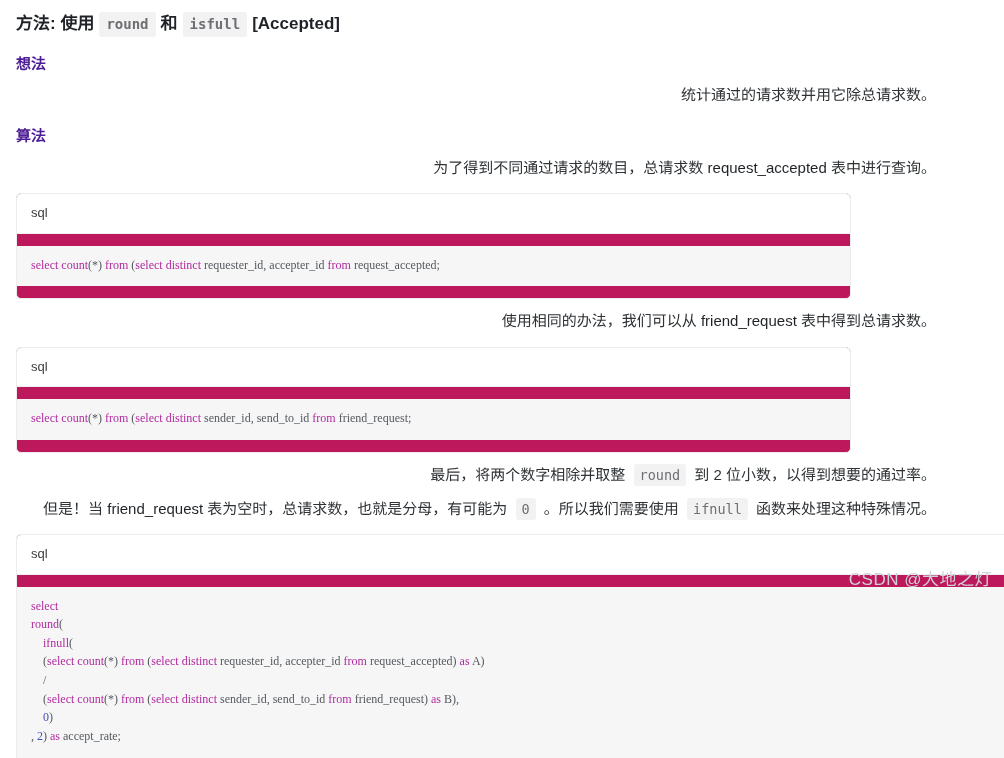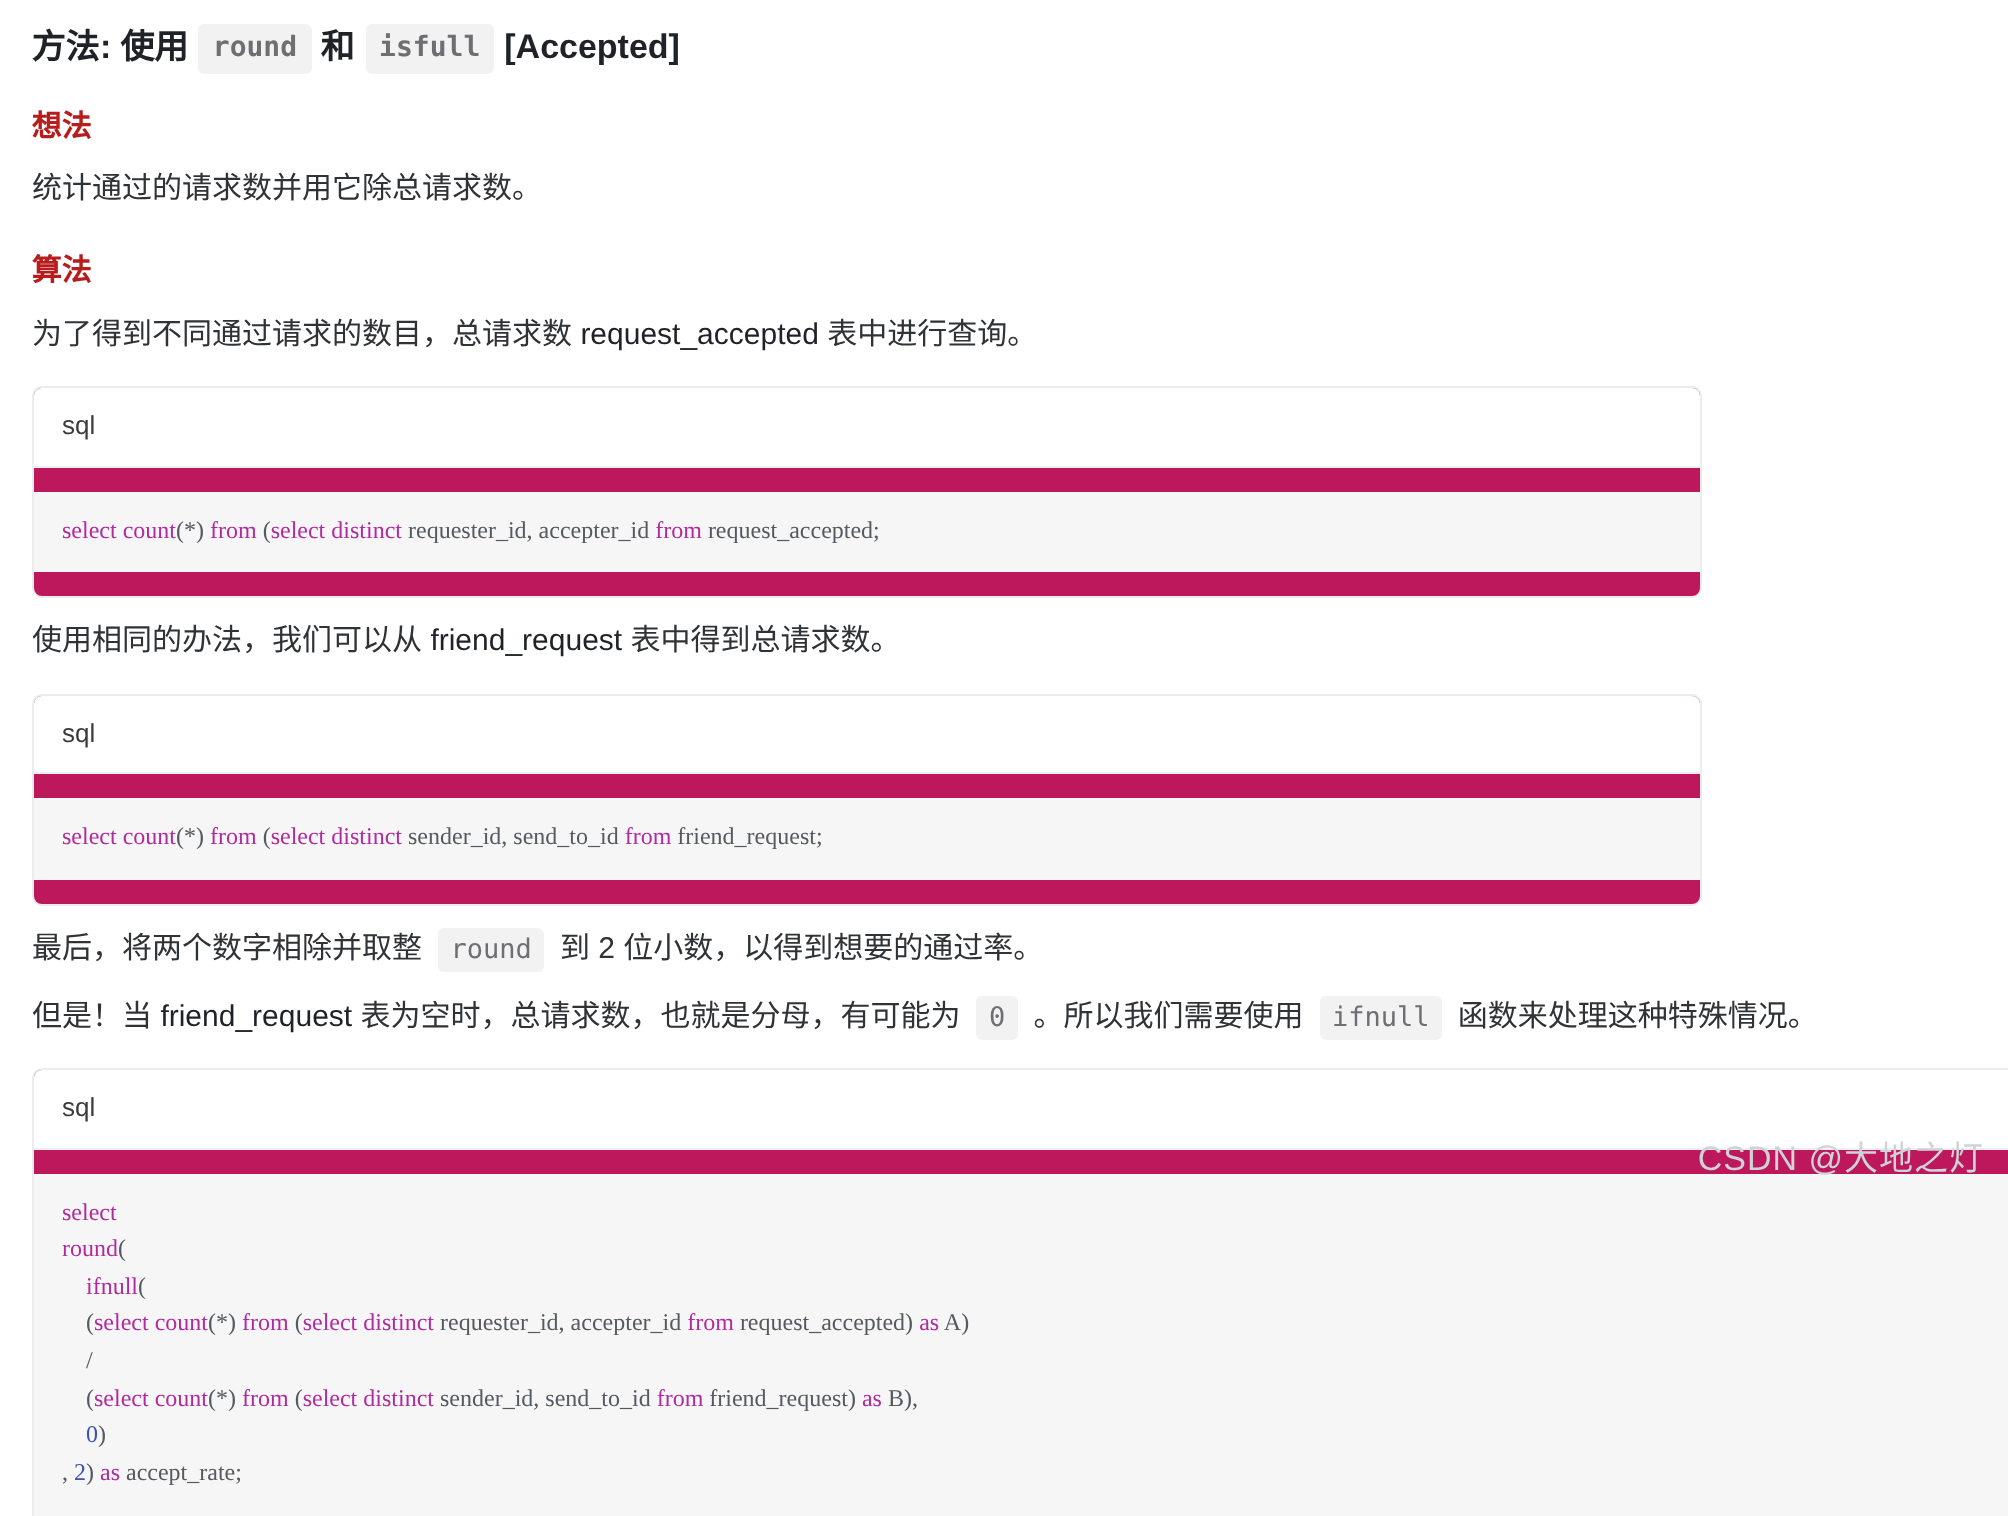--- a/index.html
+++ b/index.html
@@ -34,34 +34,35 @@
     margin: 0;
     padding: 12px 0 0 16px;
     display: flex;
     align-items: center;
     flex-wrap: wrap;
     gap: 0;
   }
   .h-sub {
     font-size: 15px;
     font-weight: bold;
-    color: #b91c1c;
+    color: #4c1d95;
     margin: 0;
     padding: 17px 0 0 16px;
     line-height: 1.3;
   }
 
   
   .para {
     font-size: 15px;
     line-height: 1.85;
     color: #2f3336;
     margin: 0;
     padding: 8px 16px 0 16px;
     max-width: 920px;
+    text-align: right;
   }
   .para.tight { padding-top: 6px; }
   .bold-ident { font-weight: normal; color: #1f2328; }
 
   
   .chip {
     font-family: "DejaVu Sans Mono", "Liberation Mono", monospace;
     font-size: 13.5px;
     background: #f2f2f3;
     color: #6e6e73;

